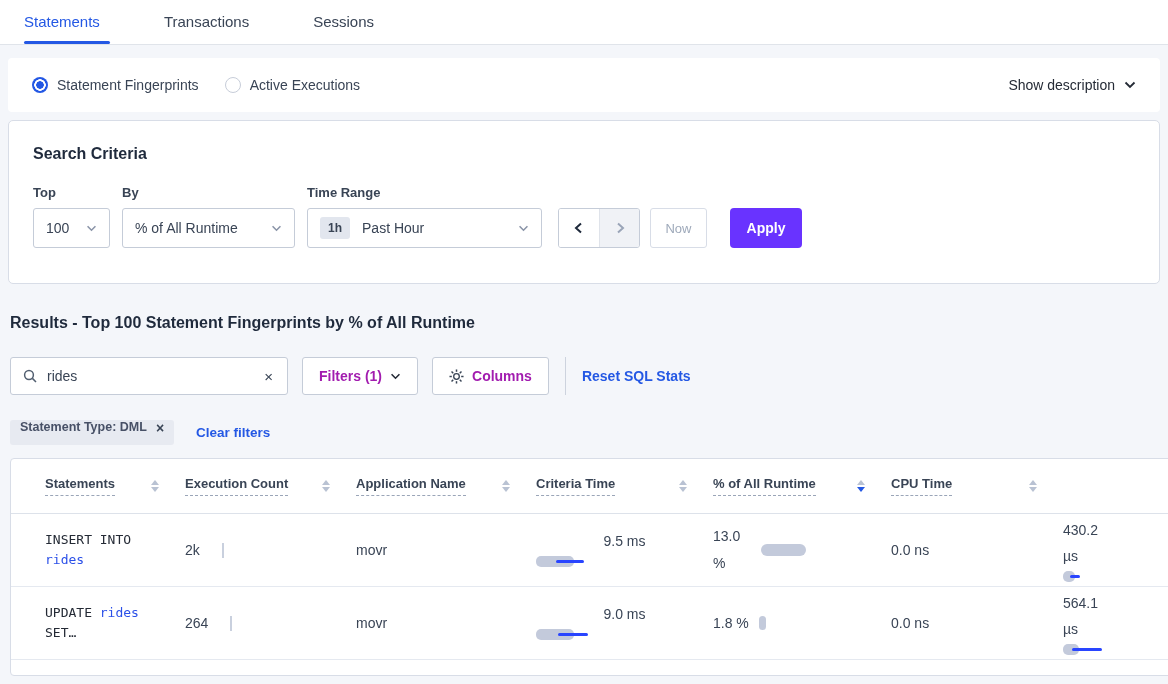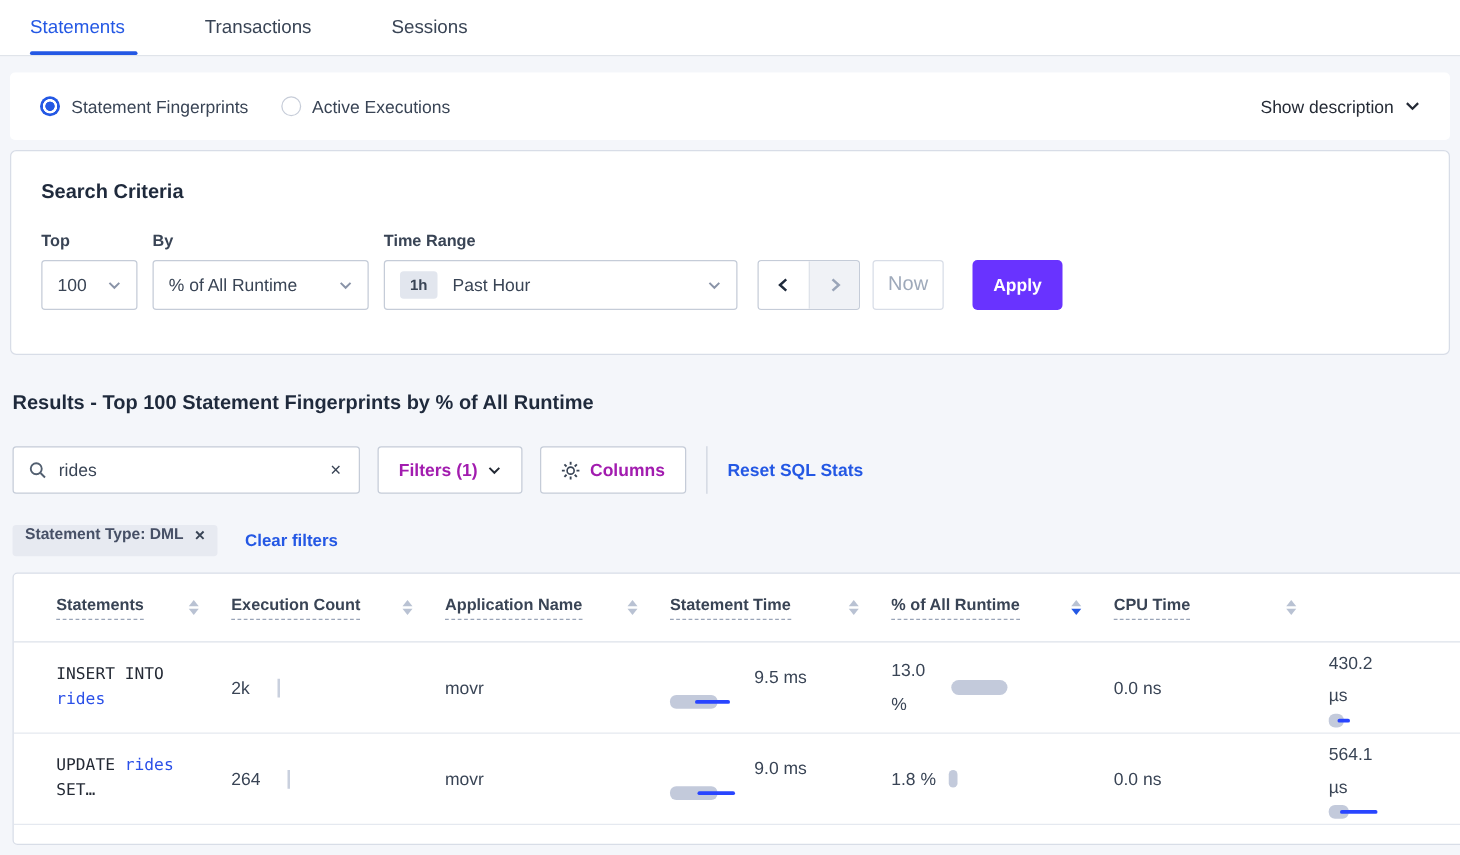--- a/index.html
+++ b/index.html
@@ -74,37 +74,37 @@
   .field { display: flex; flex-direction: column; }
   .field-label { font-size: 13px; font-weight: bold; color: #394455; margin-bottom: 8px; }
   .select {
     height: 40px; border: 1px solid #c5ccd8; border-radius: 3px; background: #fff;
     display: flex; align-items: center; padding: 0 12px; font-size: 14px; color: #394455;
     cursor: pointer;
   }
   .select .chev { margin-left: auto; }
   .sel-top { width: 77px; margin-right: 12px; }
   .sel-by { width: 173px; margin-right: 12px; }
-  .sel-time { width: 283px; margin-right: 16px; }
+  .sel-time { width: 235px; margin-right: 16px; }
   .time-badge {
     background: #e2e6ee; border-radius: 3px; font-size: 12px; font-weight: bold;
     color: #394455; padding: 4px 8px; margin-right: 12px;
   }
   .arrow-group {
     display: flex; border: 1px solid #c5ccd8; border-radius: 3px; overflow: hidden;
     margin-right: 10px; height: 40px;
   }
   .arrow-btn {
     width: 40px; height: 38px; display: flex; align-items: center; justify-content: center;
     background: #fff; cursor: pointer;
   }
   .arrow-btn.disabled { background: #f0f2f6; border-left: 1px solid #dfe3ea; cursor: default; }
   .now-btn {
     width: 57px; height: 40px; border: 1px solid #d8dde7; border-radius: 3px; background: #fff;
-    font-size: 16px; color: #9ea9ba; display: flex; align-items: center; justify-content: center;
+    font-size: 13px; color: #9ea9ba; display: flex; align-items: center; justify-content: center;
     margin-right: 23px; cursor: default;
   }
   .apply-btn {
     width: 72px; height: 40px; border-radius: 4px; background: #6933ff; border: none;
     color: #fff; font-size: 14px; font-weight: bold;
     display: flex; align-items: center; justify-content: center; cursor: pointer;
     font-family: "Liberation Sans", sans-serif;
   }
 
   
@@ -328,21 +328,21 @@
         </div>
       </div>
       <div class="th-cell">
         <span class="th-label">Application Name</span>
         <div class="sort-icon">
           <div class="tri-up"></div>
           <div class="tri-down"></div>
         </div>
       </div>
       <div class="th-cell">
-        <span class="th-label">Statement Time</span>
+        <span class="th-label">Criteria Time</span>
         <div class="sort-icon">
           <div class="tri-up"></div>
           <div class="tri-down"></div>
         </div>
       </div>
       <div class="th-cell">
         <span class="th-label">% of All Runtime</span>
         <div class="sort-icon">
           <div class="tri-up"></div>
           <div class="tri-down active"></div>

